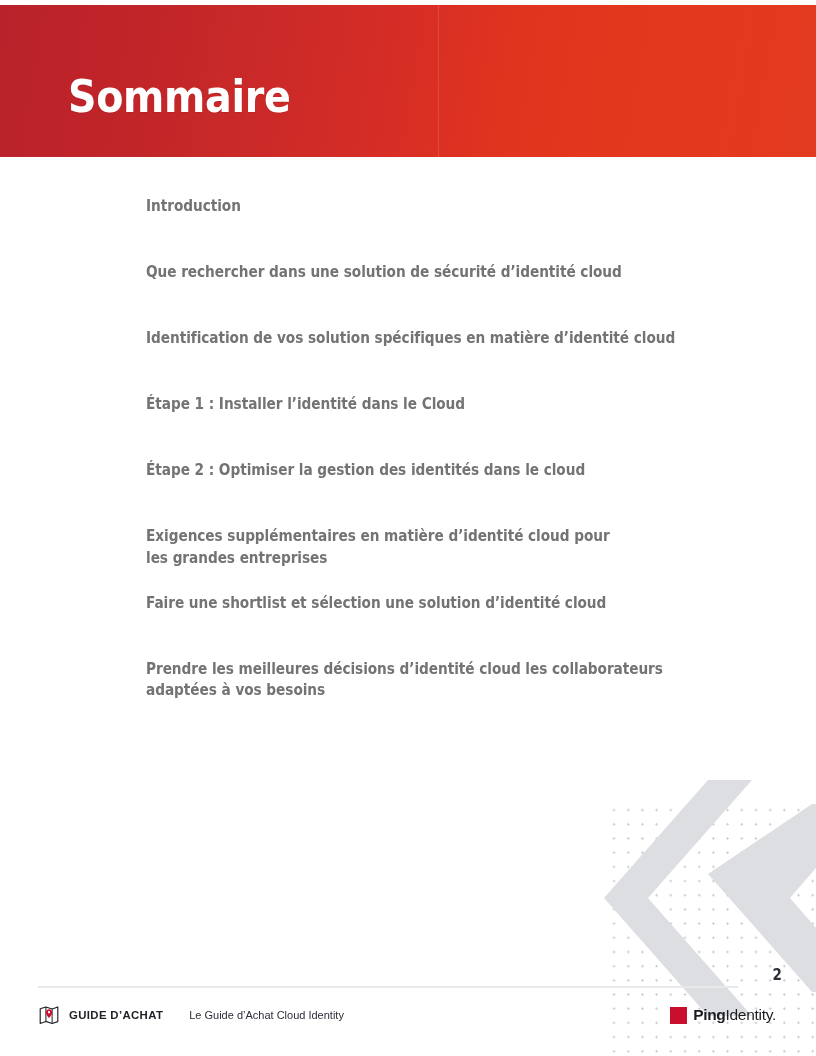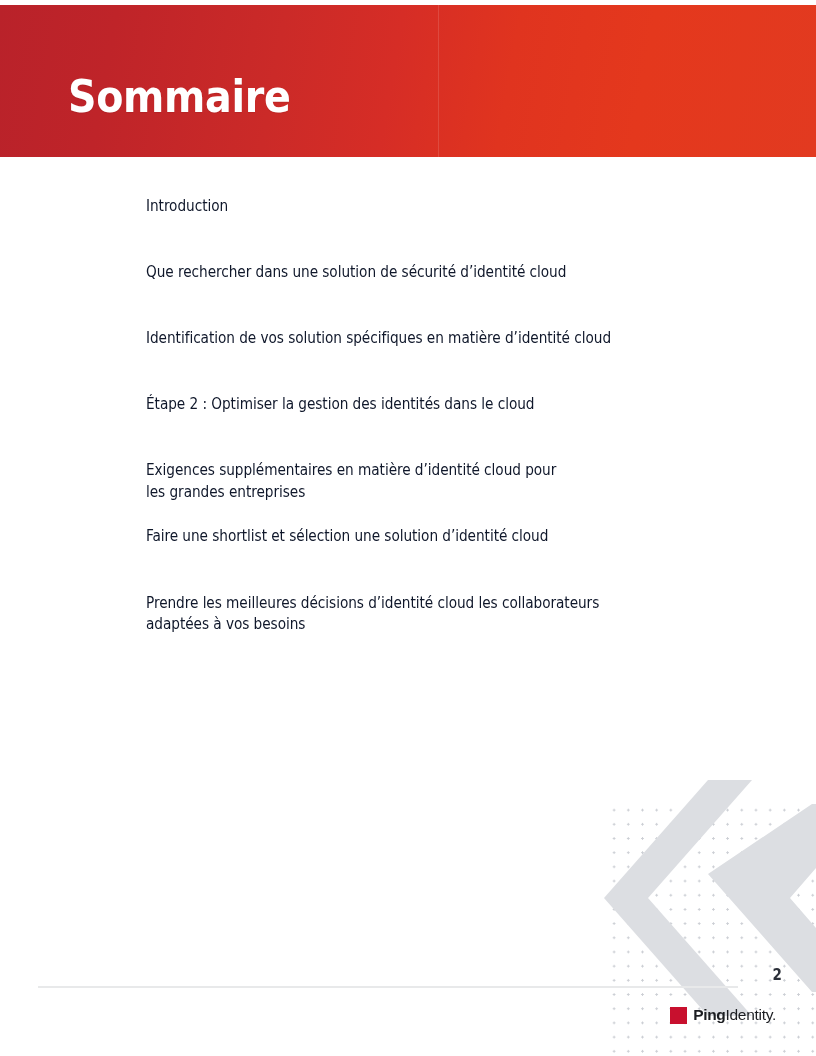--- a/index.html
+++ b/index.html
@@ -96,24 +96,24 @@
 
   
   .toc {
     position: absolute;
     left: 146px;
     top: 196px;
     width: 640px;
     z-index: 3;
   }
   .toc-entry {
-    color: #0f172a;
+    color: #737373;
     font-family: "DejaVu Sans Condensed", "Liberation Sans Narrow", "Liberation Sans", sans-serif;
     font-size: 15.2px;
-    font-weight: 400;
+    font-weight: 700;
     line-height: 1.42;
     letter-spacing: -0.05px;
     margin: 0 0 44.5px 0;
     white-space: pre-line;
   }
   .toc-entry.two-line {
     margin-bottom: 23px;
   }
   .toc-entry:last-child {
     margin-bottom: 0;
@@ -220,33 +220,45 @@
   </div>
 
   <div class="header-band">
     <h1 class="header-title">Sommaire</h1>
   </div>
 
   <nav class="toc">
     <div class="toc-entry">Introduction</div>
     <div class="toc-entry">Que rechercher dans une solution de sécurité d’identité cloud</div>
     <div class="toc-entry">Identification de vos solution spécifiques en matière d’identité cloud</div>
+    <div class="toc-entry">Étape 1 : Installer l’identité dans le Cloud</div>
     <div class="toc-entry">Étape 2 : Optimiser la gestion des identités dans le cloud</div>
     <div class="toc-entry two-line">Exigences supplémentaires en matière d’identité cloud pour
 les grandes entreprises</div>
     <div class="toc-entry">Faire une shortlist et sélection une solution d’identité cloud</div>
     <div class="toc-entry two-line">Prendre les meilleures décisions d’identité cloud les collaborateurs
 adaptées à vos besoins</div>
   </nav>
 
   <div class="page-number">2</div>
 
   <div class="footer-rule"></div>
 
   <div class="footer">
+    <div class="footer-left">
+      <svg class="map-icon" viewBox="0 0 24 24" aria-hidden="true">
+        <path d="M2.4 5.2 L8.6 3.2 L15.4 5.4 L21.6 3.2 L21.6 19.2 L15.4 21.2 L8.6 19.0 L2.4 21.2 Z" fill="none" stroke="#1e2126" stroke-width="1.25" stroke-linejoin="round"></path>
+        <path d="M8.6 3.2 L8.6 19.0" fill="none" stroke="#1e2126" stroke-width="1.1"></path>
+        <path d="M15.4 5.4 L15.4 21.2" fill="none" stroke="#1e2126" stroke-width="1.1"></path>
+        <path d="M12 5.6 c2.0 0 3.5 1.5 3.5 3.4 c0 2.5 -3.5 6.4 -3.5 6.4 s-3.5 -3.9 -3.5 -6.4 c0 -1.9 1.5 -3.4 3.5 -3.4 z" fill="#c8102e"></path>
+        <circle cx="12" cy="9.0" r="1.25" fill="#ffffff"></circle>
+      </svg>
+      <span class="footer-kicker">GUIDE D’ACHAT</span>
+      <span class="footer-subtitle">Le Guide d’Achat Cloud Identity</span>
+    </div>
 
     <div class="footer-spacer"></div>
 
     <div class="ping-logo">
       <div class="ping-mark"></div>
       <div class="ping-wordmark">
         <span class="w-bold">Ping</span><span class="w-light">Identity</span><span class="w-dot">.</span>
       </div>
     </div>
   </div>

